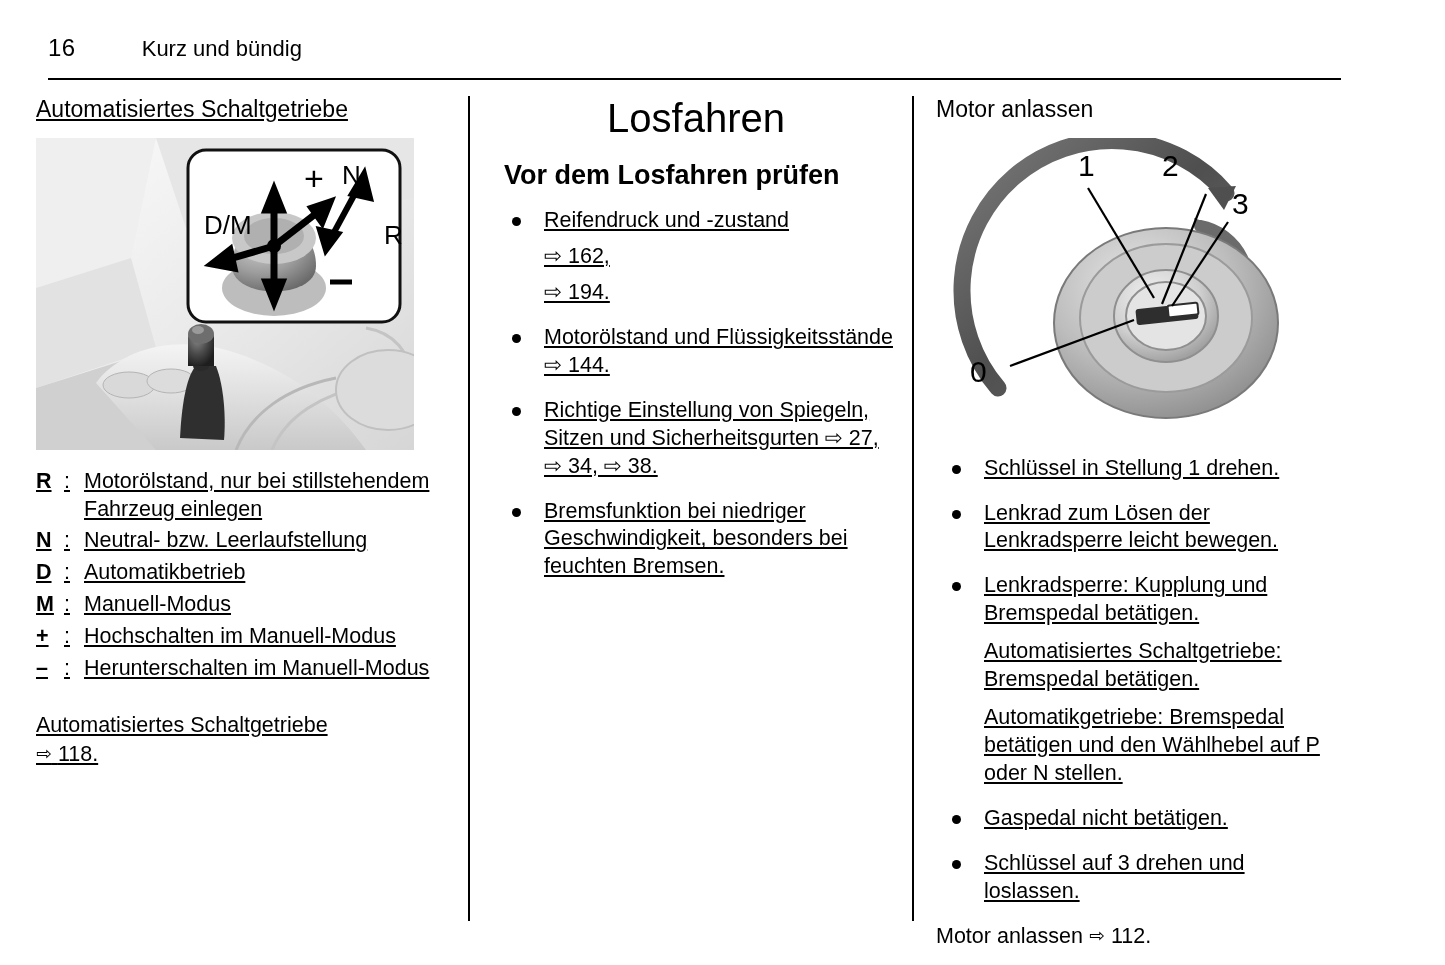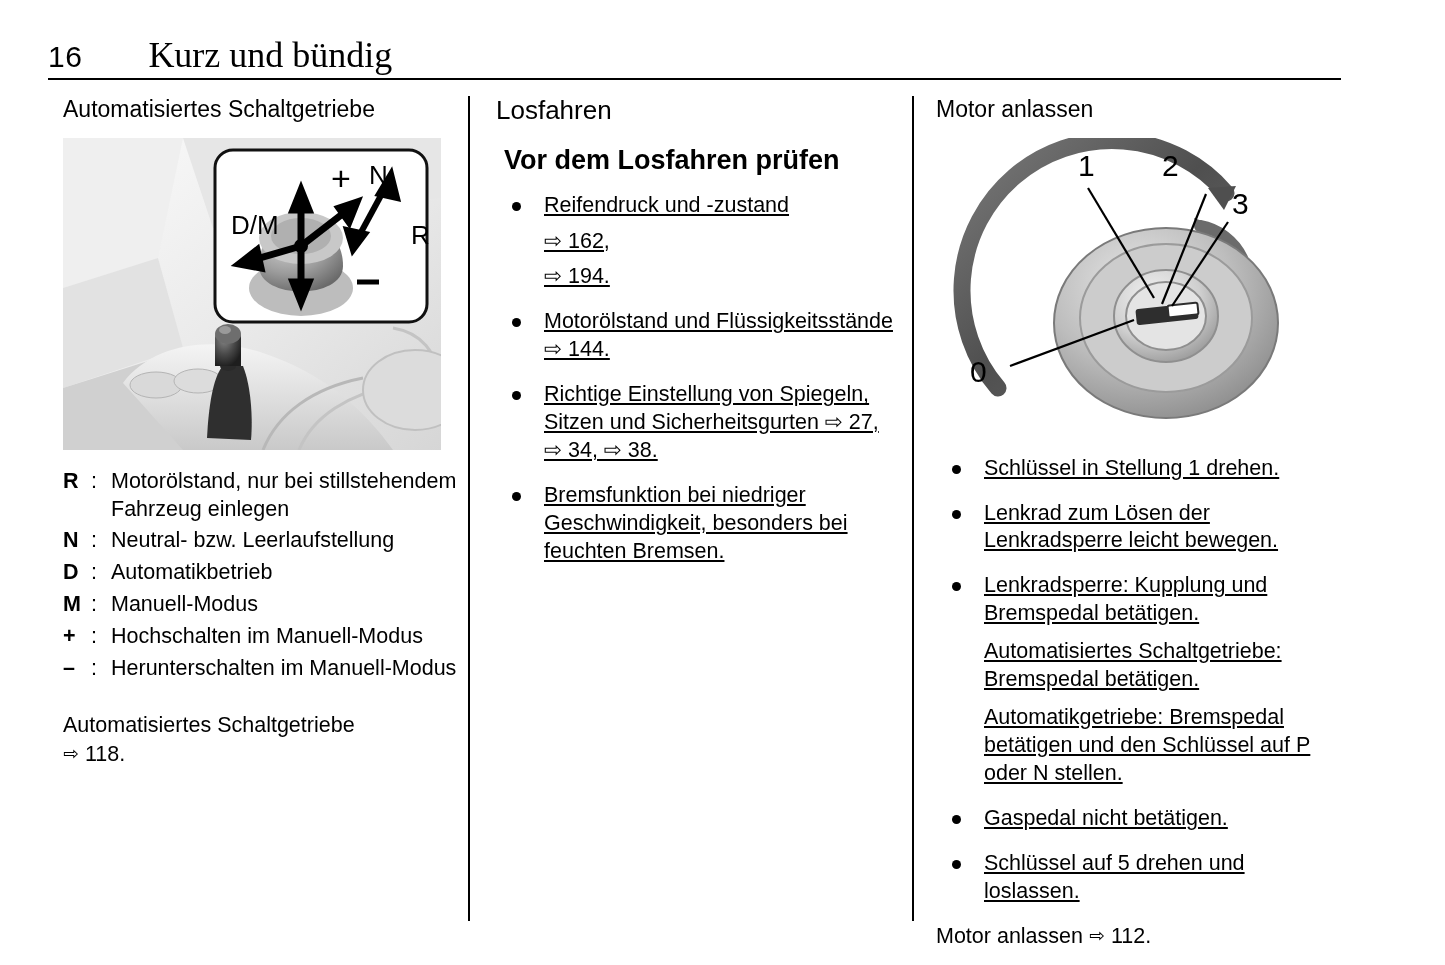--- a/index.html
+++ b/index.html
@@ -24,66 +24,66 @@
   
   .header {
     position: absolute;
     left: 48px;
     top: 34px;
     width: 1290px;
     display: flex;
     align-items: baseline;
   }
   .page-number {
-    font-size: 30px;
+    font-size: 24px;
     letter-spacing: 0.5px;
   }
   .header-title {
-    font-size: 36px;
+    font-size: 22px;
     margin-left: 66px;
-    font-family: Liberation Serif, serif;
   }
   .header-rule {
     position: absolute;
     left: 48px;
     top: 78px;
     width: 1293px;
     height: 2px;
     background: #000;
   }
   
   .col {
     position: absolute;
     top: 96px;
   }
-  .col-1 { left: 63px;  width: 410px; }
+  .col-1 { left: 36px;  width: 410px; text-decoration: underline; }
   .col-2 { left: 496px; width: 400px; }
   .col-3 { left: 936px; width: 405px; }
 
   .col-divider {
     position: absolute;
     top: 96px;
     width: 2px;
     height: 825px;
     background: #000;
   }
   .div-1 { left: 468px; }
   .div-2 { left: 912px; }
 
   h2.section-title {
     font-size: 23px;
     font-weight: normal;
     margin: 0 0 14px 0;
     line-height: 1.2;
   }
   h1.big-title {
-    font-size: 26px;
+    font-size: 40px;
     font-weight: normal;
     margin: 0 0 20px 0;
     line-height: 1.1;
+    text-align: center;
   }
   h3.sub-title {
     font-size: 27px;
     font-weight: bold;
     margin: 0 0 16px 8px;
   }
 
   
   ul.bullets {
     list-style: none;
@@ -385,24 +385,24 @@
         </g>
       </svg>
     </div>
 
     <ul class="bullets" style="margin-top:12px;">
       <li>Schlüssel in Stellung 1 drehen.</li>
       <li>Lenkrad zum Lösen der Lenkradsperre leicht bewegen.</li>
       <li>
         <div>Lenkradsperre: Kupplung und Bremspedal betätigen.</div>
         <div class="sub-para">Automatisiertes Schaltgetriebe: Bremspedal betätigen.</div>
-        <div class="sub-para">Automatikgetriebe: Bremspedal betätigen und den Schlüssel auf P oder N stellen.</div>
+        <div class="sub-para">Automatikgetriebe: Bremspedal betätigen und den Wählhebel auf P oder N stellen.</div>
       </li>
       <li>Gaspedal nicht betätigen.</li>
-      <li>Schlüssel auf 5 drehen und loslassen.</li>
+      <li>Schlüssel auf 3 drehen und loslassen.</li>
     </ul>
 
     <div class="plain-para" style="margin-top:14px;">
       <span>Motor anlassen</span>
       <span class="ref-arrow">⇨</span>
       <span>112.</span>
     </div>
   </div>
 
 </div>

